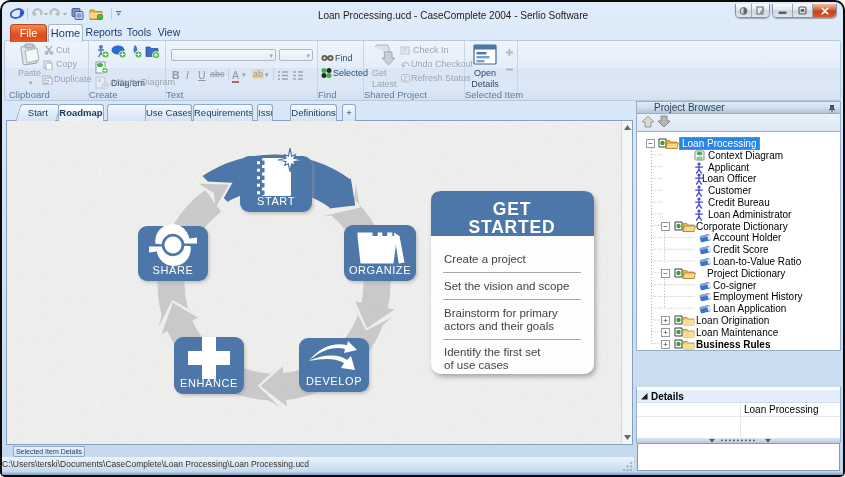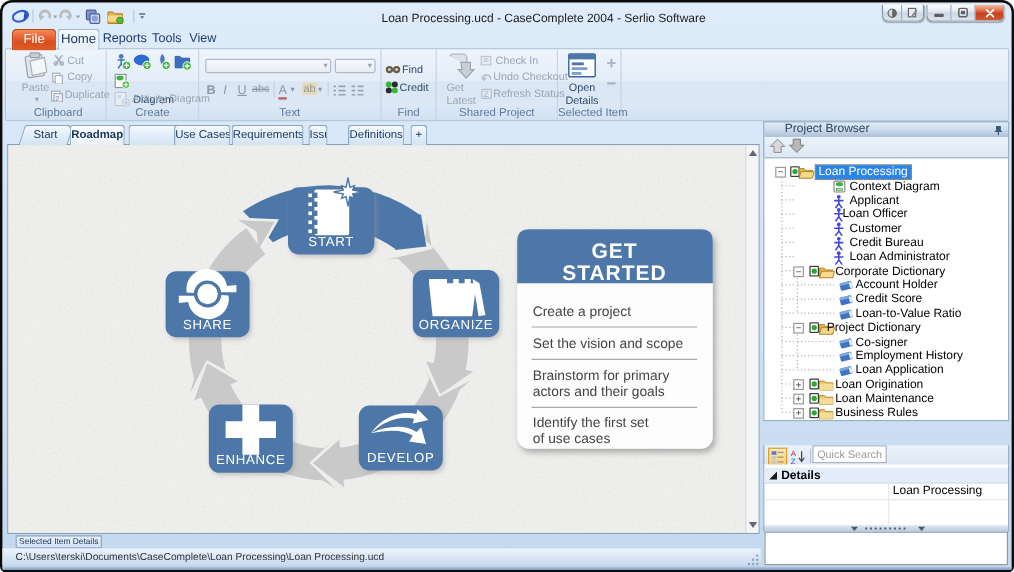--- a/index.html
+++ b/index.html
@@ -14,21 +14,21 @@
 .wbtn:last-child { border-right:none; }
 .wbtn.close { width:23px; background:linear-gradient(180deg,#f3c0a8 0%,#e06741 40%,#c64120 55%,#d6592e 100%); color:#fff; font-weight:bold; }
 #qat { position:absolute; left:10px; top:6px; height:15px; display:flex; align-items:center; }
 
 .rtab { position:absolute; top:24px; height:17px; font-size:10.5px; color:#1e3c6e; text-align:center; line-height:17px; }
 #filetab { position:absolute; left:10px; top:24px; width:37px; height:18px; background:linear-gradient(180deg,#f28a58 0%,#e8602f 40%,#d84e1e 60%,#e05a26 100%); border-radius:4px 4px 0 0; border:1px solid #b8451c; border-bottom:none; color:#fff; font-size:11px; text-align:center; line-height:16px; z-index:2; }
 #hometab { position:absolute; left:48px; top:24px; width:35px; height:18px; background:linear-gradient(180deg,#f5fafe,#e8effa); border:1px solid #a3b8ce; border-bottom:none; border-radius:3px 3px 0 0; color:#17365d; font-size:11px; text-align:center; line-height:16px; z-index:2; }
 
 #ribbon { position:absolute; left:4px; top:40px; width:837px; height:61px; background:linear-gradient(180deg,#eef4fc 0%,#e4edf8 45%,#dae6f4 46%,#dce8f6 80%,#d2e1f1 100%); border:1px solid #b9c9dc; border-radius:2px; }
 .rgroup { position:absolute; top:0; height:59px; border-right:1px solid #c7d5e6; }
-.rglabel { position:absolute; bottom:0px; width:100%; text-align:center; font-size:9.5px; color:#5f7a9d; white-space:nowrap; }
+.rglabel { position:absolute; bottom:0px; width:100%; text-align:left; font-size:9.5px; color:#5f7a9d; white-space:nowrap; }
 .rtxt { position:absolute; font-size:9px; color:#3f5a7d; white-space:nowrap; }
 .rtxt.gray { color:#9aa5b3; }
 .combo { position:absolute; height:12px; background:linear-gradient(180deg,#f6f9fc,#e8edf3); border:1px solid #aebacc; border-radius:2px; }
 .combo::after { content:"▾"; position:absolute; right:2px; top:0px; font-size:7px; color:#98a4b4; line-height:12px; }
 .fmtbtn { position:absolute; font-size:10.5px; color:#8d98a8; text-align:center; }
 
 .dtab { position:absolute; top:104px; height:17px; background:linear-gradient(180deg,#f4f9fe 0%,#e2edf9 50%,#d4e3f3 100%); border:1px solid #8fa8c4; border-bottom:none; border-radius:3px 3px 0 0; font-size:9.5px; color:#17365d; text-align:center; line-height:16px; z-index:1; white-space:nowrap; overflow:hidden; }
 .dtab.active { background:linear-gradient(180deg,#fdfeff,#eaf1fa); font-weight:bold; z-index:3; }
 
 #client { position:absolute; left:6px; top:120px; width:627px; height:325px; border:1px solid #87a0bd; background:#eaeae8; }
@@ -42,21 +42,21 @@
 #tree { position:absolute; left:0; top:30px; width:205px; height:220px; background:#fff; border:1px solid #98aec7; overflow:hidden; font-size:10px; color:#000; }
 .trow { position:absolute; left:0; height:13px; white-space:nowrap; }
 .tog { position:absolute; width:9px; height:9px; border:1px solid #9a9a9a; background:#fff; font-size:8px; line-height:7px; text-align:center; color:#333; }
 #props { position:absolute; left:0; top:257px; width:205px; height:113px; }
 #proptools { position:absolute; left:0; top:13px; width:205px; height:16px; background:linear-gradient(180deg,#eaf1fa,#dde8f4); border-left:1px solid #98aec7; border-right:1px solid #98aec7; }
 #propgrid { position:absolute; left:0; top:29px; width:205px; height:51px; background:#fff; border-left:1px solid #98aec7; border-right:1px solid #98aec7; font-size:10px; }
 #propsplit { position:absolute; left:0; top:80px; width:205px; height:5px; background:linear-gradient(180deg,#dce6f2,#b9c9dc); border-left:1px solid #98aec7; border-right:1px solid #98aec7; }
 #propbottom { position:absolute; left:1px; top:85px; width:203px; height:28px; background:#fff; border:1px solid #8a9aac; }
 
 #selitem { position:absolute; left:13px; top:446px; width:72px; height:11px; background:linear-gradient(180deg,#e8f1fb,#d4e3f3); border:1px solid #8fa8c4; font-size:7px; white-space:nowrap; color:#17365d; text-align:center; line-height:10px; border-radius:0 0 2px 2px; }
-#statusbar { position:absolute; left:2px; top:457px; width:632px; height:14px; background:linear-gradient(180deg,#ecf3fc 0%,#dbe7f5 50%,#c9daee 100%); font-size:8.5px; color:#333; line-height:14px; padding-left:11px; }
+#statusbar { position:absolute; left:2px; top:457px; width:632px; height:14px; background:linear-gradient(180deg,#ecf3fc 0%,#dbe7f5 50%,#c9daee 100%); font-size:8.5px; color:#333; line-height:14px; }
 </style>
 </head>
 <body>
 <div id="win">
     <div id="frame"></div>
   </div>
 <div id="content" style="position:absolute; left:0; top:0; width:845px; height:477px;">
 
 <div id="titletext">Loan Processing.ucd - CaseComplete 2004 - Serlio Software</div>
 <div id="qat">
@@ -232,21 +232,21 @@
           <circle cx="3.5" cy="5" r="1.2" fill="#cfe2f4"></circle>
           <circle cx="9.5" cy="5" r="1.2" fill="#cfe2f4"></circle>
         </svg>
     <div class="rtxt" style="left:17px; top:12px; color:#2c4a6e;">Find</div>
     <svg width="13" height="11" style="position:absolute;left:2px;top:26px;">
           <circle cx="4" cy="3.5" r="2.5" fill="#3db53d"></circle>
           <circle cx="9" cy="3.5" r="2.5" fill="#2a2a2a"></circle>
           <circle cx="4" cy="8.5" r="2.5" fill="#2a2a2a"></circle>
           <circle cx="9" cy="8.5" r="2.5" fill="#3db53d"></circle>
         </svg>
-    <div class="rtxt" style="left:15px; top:27px; color:#2c4a6e; font-size:9px;">Credit</div>
+    <div class="rtxt" style="left:15px; top:27px; color:#2c4a6e; font-size:9px;">Selected</div>
     <div class="rglabel">Find</div>
   </div>
   <div class="rgroup" style="left:359px; width:101px;">
     <svg width="24" height="23" style="position:absolute;left:8px;top:3px;" opacity="0.95">
       <path d="M3,3 a3,3 0 0 1 3,-2 l8,0 a3,3 0 0 1 3,3 l0,6" fill="#dde2e8" stroke="#a7afba"></path>
       <path d="M12,8 l8,0 l0,6 l3,0 l-6.5,7 l-6.5,-7 l3,0 z" fill="#c8cdd6" stroke="#9aa2ae"></path>
     </svg>
     <div class="rtxt gray" style="left:8px; top:27px;">Get</div>
     <div class="rtxt gray" style="left:8px; top:38px;">Latest</div>
     <svg width="11" height="10" style="position:absolute;left:36px;top:4px;" opacity="0.6">
@@ -529,21 +529,21 @@
           <div class="tog" style="left:24px; top:2px;">−</div>
           <span style="position:absolute; left:37px; top:1px;"><svg width="9" height="10" viewBox="0 0 9 10">
               <rect x="0.5" y="0.5" width="8" height="9" rx="1" fill="#3a3a3a"></rect>
               <rect x="1.5" y="1.5" width="6" height="7" fill="#fff"></rect>
               <circle cx="4.5" cy="5" r="2.2" fill="#2ea82e"></circle>
             </svg></span>
           <span style="position:absolute; left:45px; top:1px;"><svg width="14" height="11" viewBox="0 0 14 11">
               <path d="M1,2.5 l4,0 l1,1.5 l6,0 l0,6.5 l-11,0 z" fill="#e8b64c" stroke="#a8791c" stroke-width="0.7"></path>
               <path d="M2.5,5 l11,0 l-1.5,5.5 l-11,0 z" fill="#f6d98a" stroke="#a8791c" stroke-width="0.7"></path>
             </svg></span>
-          <span style="position:absolute; left:52px; top:1px; line-height:11px;">Project Dictionary</span>
+          <span style="position:absolute; left:70px; top:1px; line-height:11px;">Project Dictionary</span>
         </div>
         <div class="trow" style="top:146.6px;">
           <span style="position:absolute; left:62px; top:2px;"><svg width="12" height="10" viewBox="0 0 12 10">
               <g transform="rotate(-14 6 5)">
                 <rect x="1" y="2" width="10" height="6.5" rx="1.2" fill="#3f74c2"></rect>
                 <rect x="1" y="2" width="10" height="2.2" rx="1" fill="#7fa8dc"></rect>
                 <rect x="8.8" y="3.2" width="2.2" height="4.6" fill="#e8eef8"></rect>
               </g>
             </svg></span>
           <span style="position:absolute; left:76px; top:1px; line-height:11px;">Co-signer</span>
@@ -598,42 +598,24 @@
           <div class="tog" style="left:24px; top:2px;">+</div>
           <span style="position:absolute; left:37px; top:1px;"><svg width="9" height="10" viewBox="0 0 9 10">
               <rect x="0.5" y="0.5" width="8" height="9" rx="1" fill="#3a3a3a"></rect>
               <rect x="1.5" y="1.5" width="6" height="7" fill="#fff"></rect>
               <circle cx="4.5" cy="5" r="2.2" fill="#2ea82e"></circle>
             </svg></span>
           <span style="position:absolute; left:45px; top:1px;"><svg width="13" height="11" viewBox="0 0 13 11">
               <path d="M1,2.5 l4,0 l1,1.5 l6,0 l0,6 l-11,0 z" fill="#f0c869" stroke="#a8791c" stroke-width="0.7"></path>
               <path d="M1,4.8 l11,0 l0,5.2 l-11,0 z" fill="#f8dd95"></path>
             </svg></span>
-          <span style="position:absolute; left:59px; top:1px; line-height:11px;">Business Rules</span>
+          <span style="position:absolute; left:59px; top:1px; line-height:11px;font-weight:bold;">Business Rules</span>
         </div>
   </div>
   <div id="props">
-    <div id="proptools">
-      <div style="position:absolute; left:3px; top:2px; width:16px; height:15px; background:linear-gradient(180deg,#ffe8b0,#f8cf7a); border:1px solid #d8a030;"></div>
-      <svg width="12" height="12" style="position:absolute;left:5px;top:4px;">
-            <rect x="1" y="1" width="4" height="3" fill="#5a7ac8"></rect>
-            <rect x="6" y="1.5" width="5" height="0.9" fill="#888"></rect>
-            <rect x="1" y="5" width="4" height="3" fill="#c8c8c8"></rect>
-            <rect x="6" y="5.5" width="5" height="0.9" fill="#888"></rect>
-            <rect x="1" y="9" width="4" height="2.5" fill="#c8c8c8"></rect>
-            <rect x="6" y="9.5" width="5" height="0.9" fill="#888"></rect>
-          </svg>
-      <svg width="13" height="13" style="position:absolute;left:22px;top:3px;">
-            <text x="0" y="6" font-size="6.5" fill="#c03030" font-family="Liberation Sans">A</text>
-            <text x="0" y="12.5" font-size="6.5" fill="#3050c0" font-family="Liberation Sans">Z</text>
-            <path d="M9,2 v8 M6.8,7.5 L9,10.5 L11.2,7.5" stroke="#444" stroke-width="1" fill="none"></path>
-          </svg>
-      <div style="position:absolute; left:38px; top:3px; width:1px; height:12px; background:#b8c6d8;"></div>
-      <div style="position:absolute; left:40px; top:0px; width:62px; height:15px; background:#fff; border:1px solid #a8b4c4; font-size:9px; color:#999; line-height:14px; padding-left:3px; white-space:nowrap; overflow:hidden;">Quick Search</div>
-    </div>
     <div id="propgrid">
       <div style="position:absolute; left:0; top:3px; width:100%; height:13px; background:#e4eefa; border-bottom:1px solid #d0dcea;">
         <svg width="7" height="7" style="position:absolute;left:4px;top:3px;">
               <polygon points="6.5,0 6.5,6.5 0,6.5" fill="#1a1a1a"></polygon>
             </svg>
         <span style="position:absolute; left:14px; top:1px; font-weight:bold; color:#000;">Details</span>
       </div>
       <div style="position:absolute; left:0; top:16px; width:100%; height:14px; border-bottom:1px solid #e8e8e8;">
         <span style="position:absolute; left:14px; top:1px;margin-top:44px;">(Name)</span>
         <span style="position:absolute; left:107px; top:1px;">Loan Processing</span>

